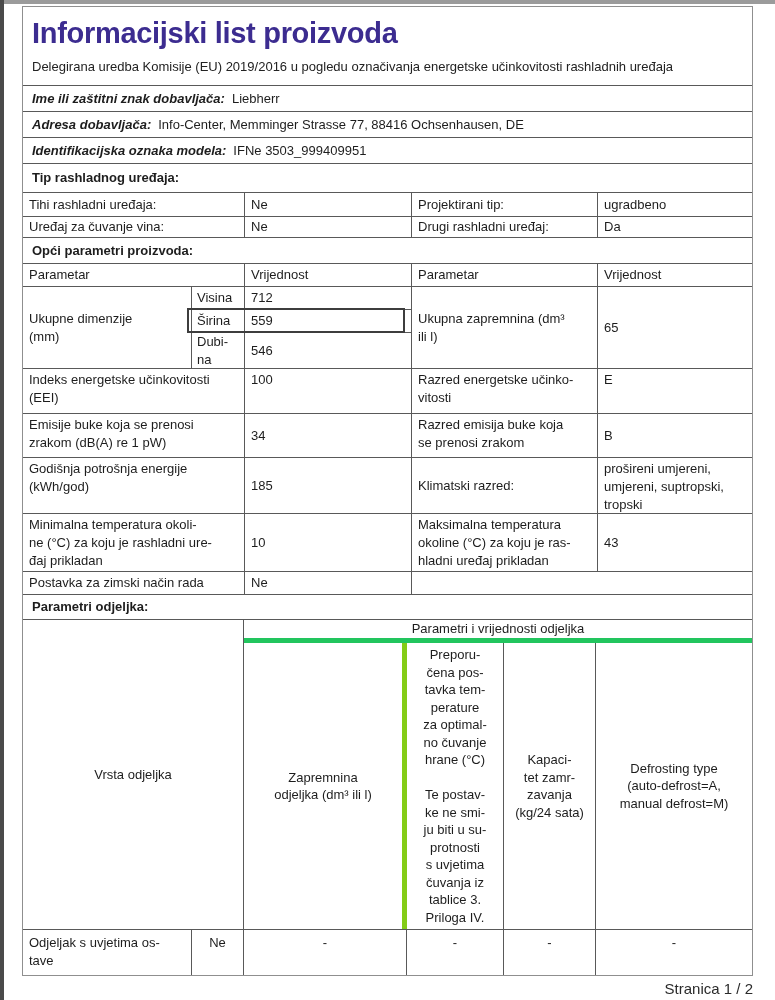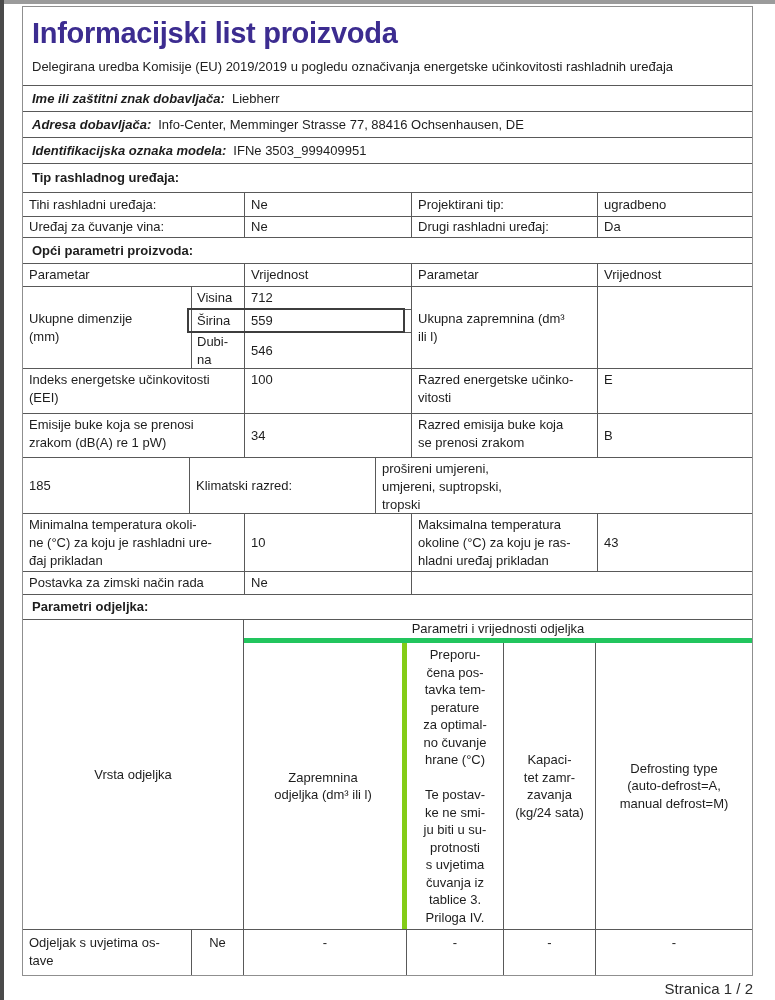--- a/index.html
+++ b/index.html
@@ -90,21 +90,21 @@
 <body>
 
 <div class="page">
   <div class="strip-top"></div>
   <div class="strip-left"></div>
 
   <div class="frame">
 
     <div class="title-cell">
       <div class="doc-title">Informacijski list proizvoda</div>
-      <div class="doc-subtitle">Delegirana uredba Komisije (EU) 2019/2019 u pogledu označivanja energetske učinkovitosti rashladnih uređaja</div>
+      <div class="doc-subtitle">Delegirana uredba Komisije (EU) 2019/2016 u pogledu označivanja energetske učinkovitosti rashladnih uređaja</div>
     </div>
 
     <div class="row info-row">
       <span class="lbl">Ime ili zaštitni znak dobavljača:</span>
       <span class="val">Liebherr</span>
     </div>
     <div class="row info-row">
       <span class="lbl">Adresa dobavljača:</span>
       <span class="val">Info-Center, Memminger Strasse 77, 88416 Ochsenhausen, DE</span>
     </div>
@@ -150,20 +150,21 @@
           <div class="sub-val">559</div>
         </div>
         <div class="dims-sub r-s3 s-last">
           <div class="sub-name pre">Dubi-
 na</div>
           <div class="sub-val">546</div>
         </div>
       </div>
       <div class="cell c3 br pre vmid">Ukupna zapremnina (dm³
 ili l)</div>
+      <div class="cell c4 vmid">65</div>
     </div>
 
     <div class="row r-eei">
       <div class="cell c1 br pre vtop">Indeks energetske učinkovitosti
 (EEI)</div>
       <div class="cell c2 br vtop">100</div>
       <div class="cell c3 br pre vtop">Razred energetske učinko-
 vitosti</div>
       <div class="cell c4 vtop">E</div>
     </div>
@@ -171,20 +172,22 @@
     <div class="row r-noise">
       <div class="cell c1 br pre vtop">Emisije buke koja se prenosi
 zrakom (dB(A) re 1 pW)</div>
       <div class="cell c2 br vmid">34</div>
       <div class="cell c3 br pre vtop">Razred emisija buke koja
 se prenosi zrakom</div>
       <div class="cell c4 vmid">B</div>
     </div>
 
     <div class="row r-energy">
+      <div class="cell c1 br pre vtop">Godišnja potrošnja energije
+(kWh/god)</div>
       <div class="cell c2 br vmid">185</div>
       <div class="cell c3 br vmid">Klimatski razred:</div>
       <div class="cell c4 pre vtop">prošireni umjereni,
 umjereni, suptropski,
 tropski</div>
     </div>
 
     <div class="row r-temp">
       <div class="cell c1 br pre vtop">Minimalna temperatura okoli-
 ne (°C) za koju je rashladni ure-

